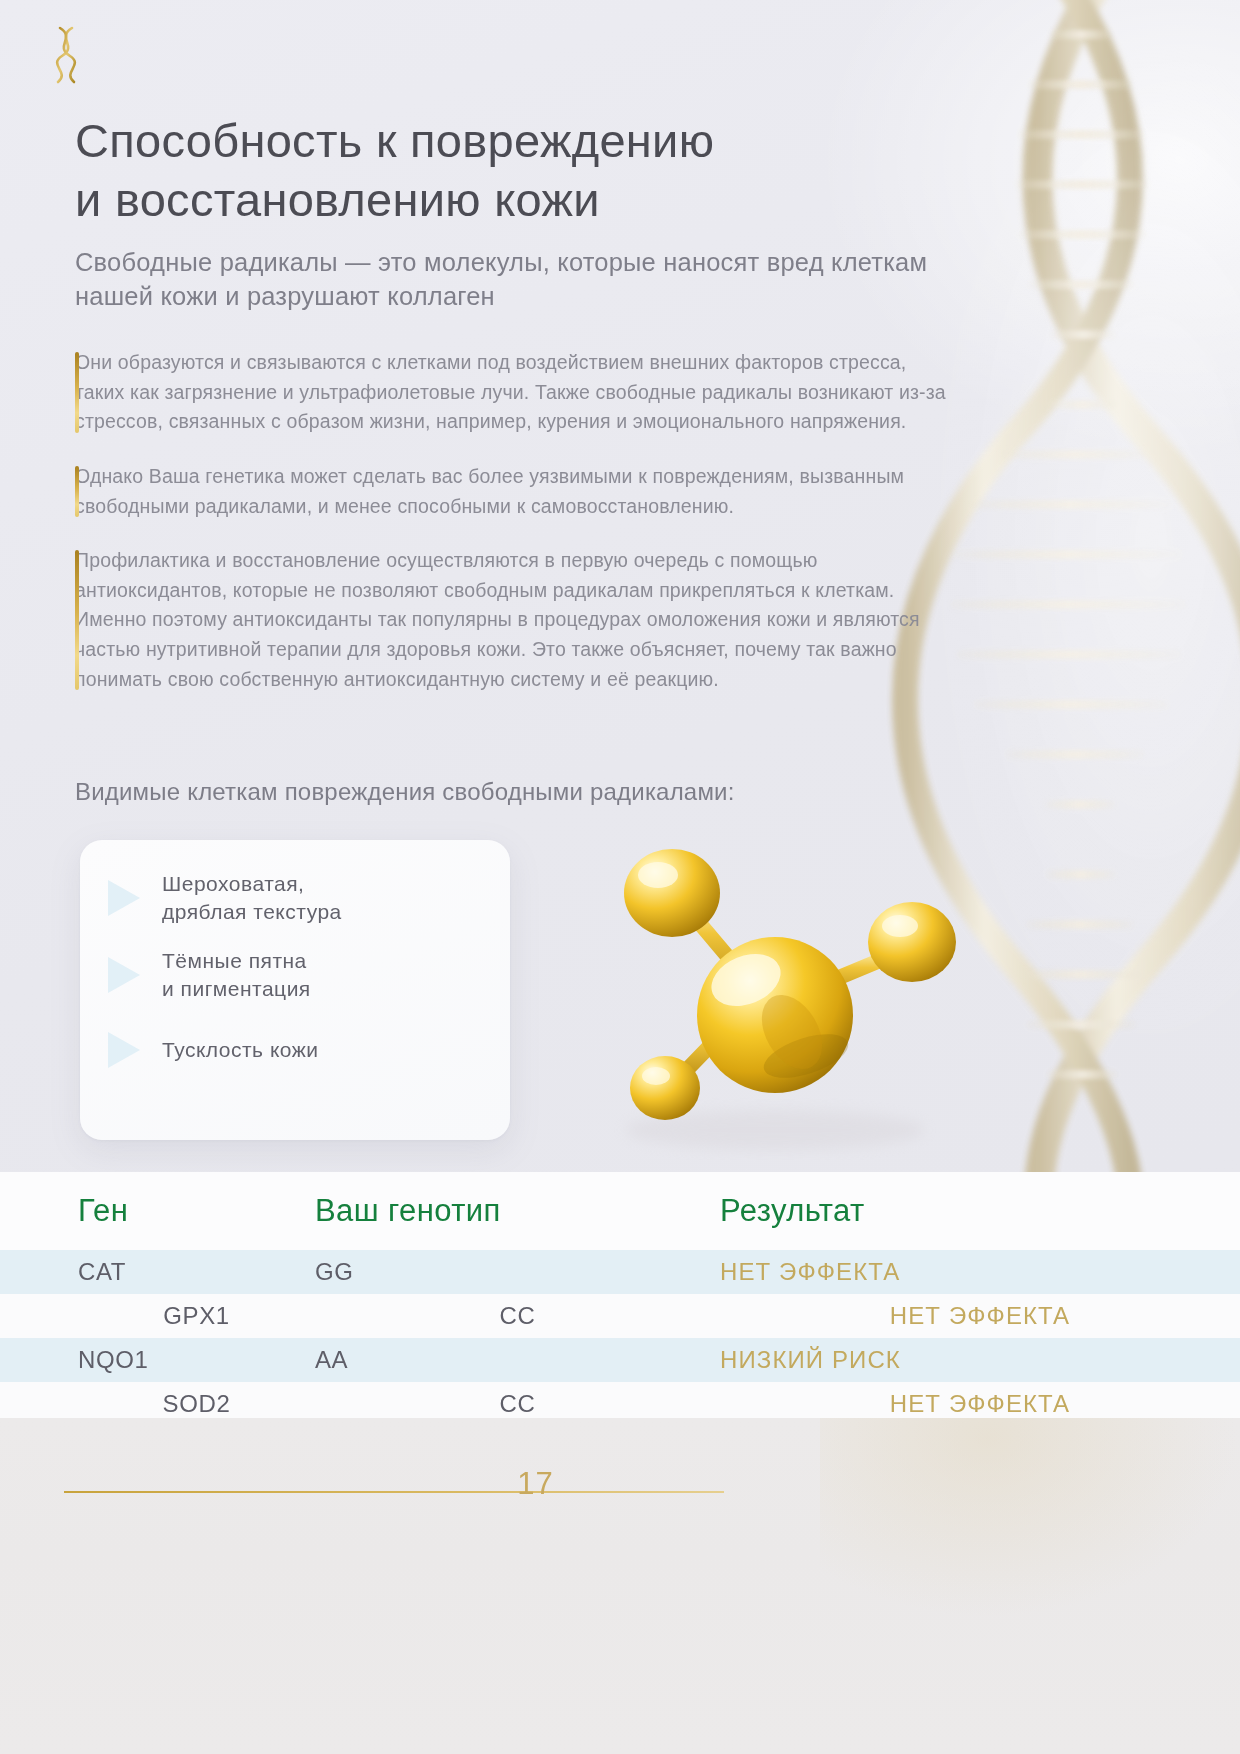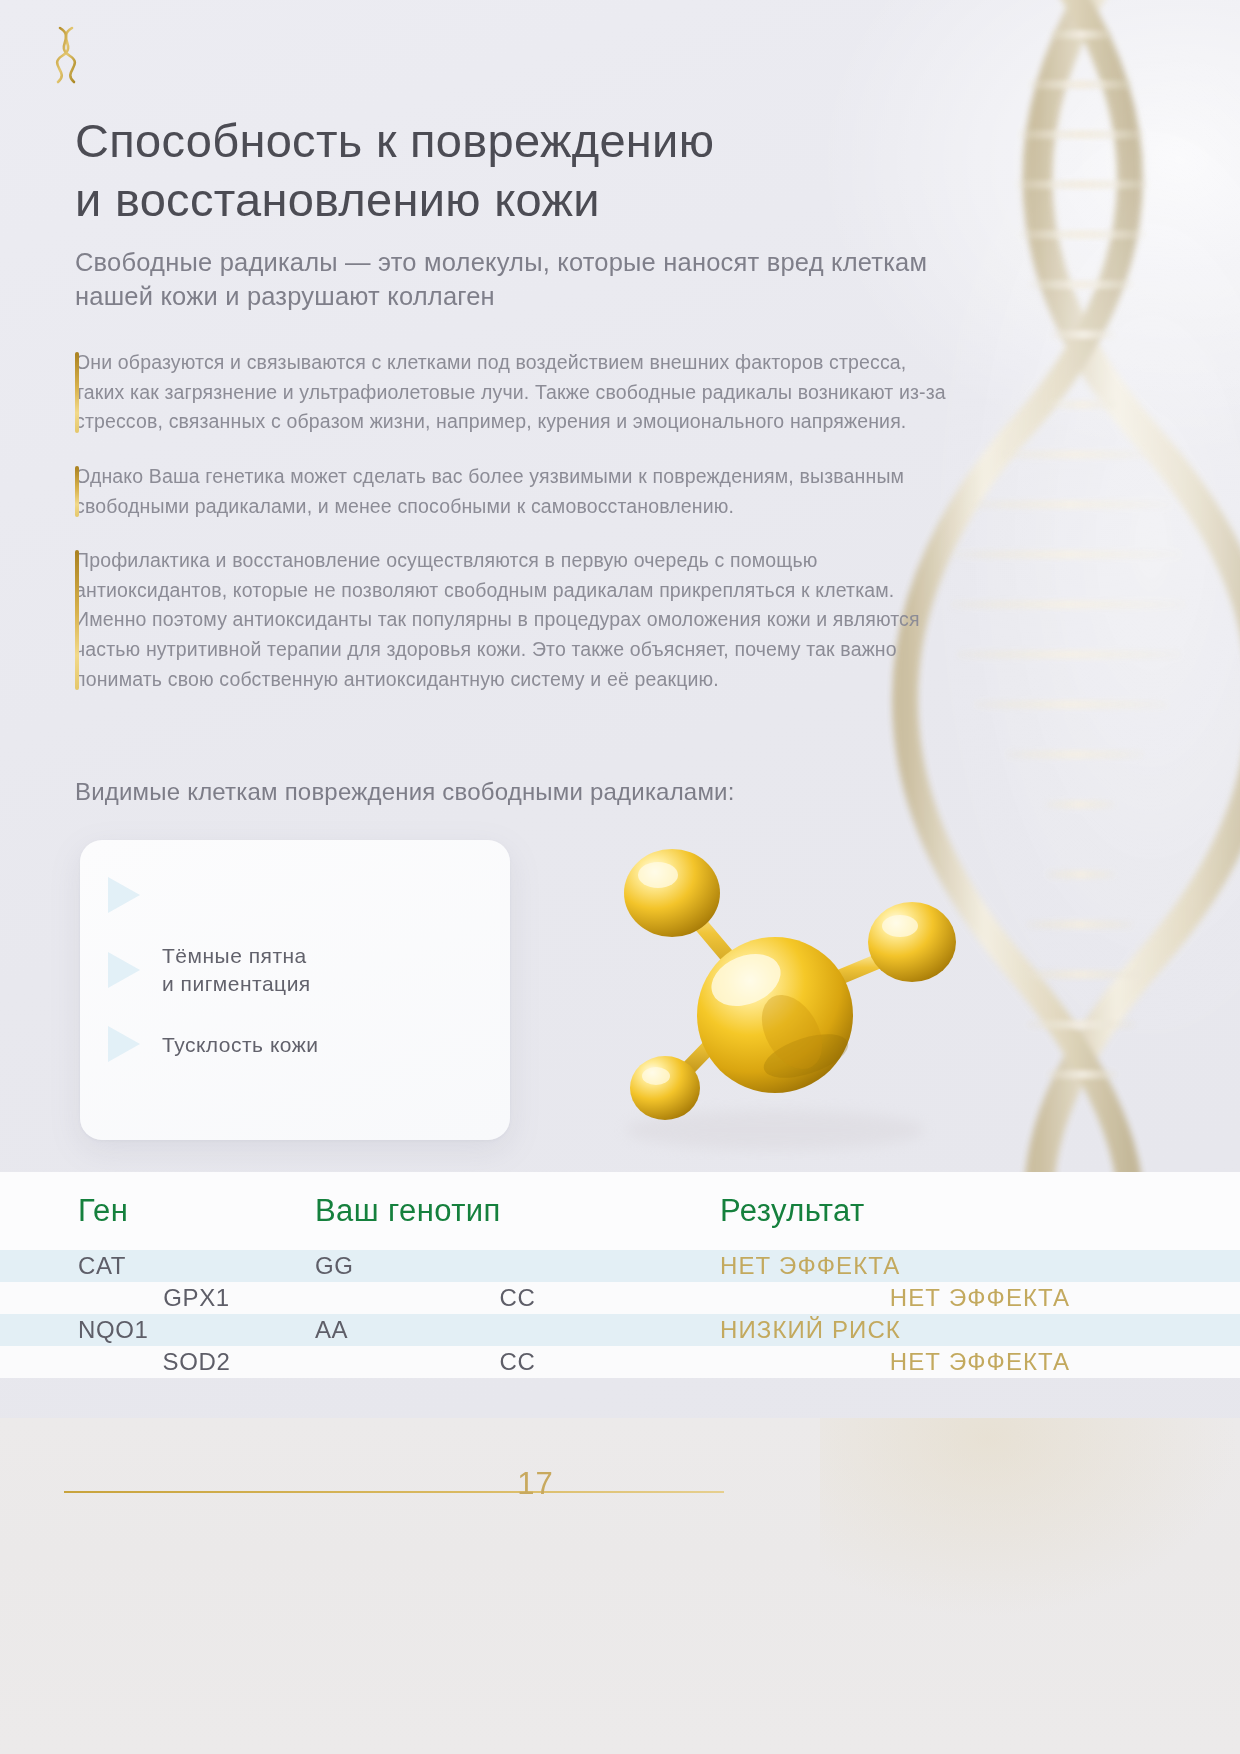--- a/index.html
+++ b/index.html
@@ -105,21 +105,21 @@
     white-space:pre-line;
   }
 
   
   .molecule{ position:absolute; left:560px; top:820px; width:470px; height:340px; }
 
   
   .table{
     position:absolute; left:0; top:1172px; width:1240px;
   }
-  .trow{ display:flex; align-items:center; height:32px; }
+  .trow{ display:flex; align-items:center; height:44px; }
   .trow.head{ height:78px; background:#fcfcfd; }
   .trow.odd{ background:#e3eff5; }
   .trow.even{ background:#fbfbfc;text-align:center; }
   .c-gene{ width:315px; padding-left:78px; box-sizing:border-box; }
   .c-geno{ width:405px; box-sizing:border-box; }
   .c-res { flex:1; box-sizing:border-box; }
 
   .trow.head .c-gene,
   .trow.head .c-geno,
   .trow.head .c-res{
@@ -246,20 +246,22 @@
       <div class="quote">Профилактика и восстановление осуществляются в первую очередь с помощью антиоксидантов, которые не позволяют свободным радикалам прикрепляться к клеткам. Именно поэтому антиоксиданты так популярны в процедурах омоложения кожи и являются частью нутритивной терапии для здоровья кожи. Это также объясняет, почему так важно понимать свою собственную антиоксидантную систему и её реакцию.</div>
     </div>
 
     <div class="signs-heading">Видимые клеткам повреждения свободными радикалами:</div>
   </div>
 
   <div class="card">
     <div class="bullets">
       <div class="bullet">
         <span class="tri"></span>
+        <span class="bullet-text">Шероховатая,
+дряблая текстура</span>
       </div>
       <div class="bullet">
         <span class="tri"></span>
         <span class="bullet-text">Тёмные пятна
 и пигментация</span>
       </div>
       <div class="bullet">
         <span class="tri"></span>
         <span class="bullet-text">Тусклость кожи</span>
       </div>

